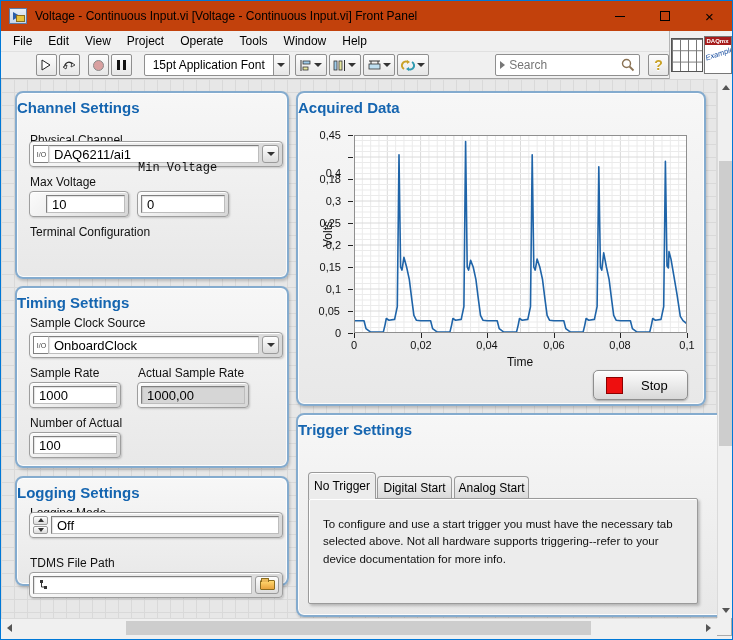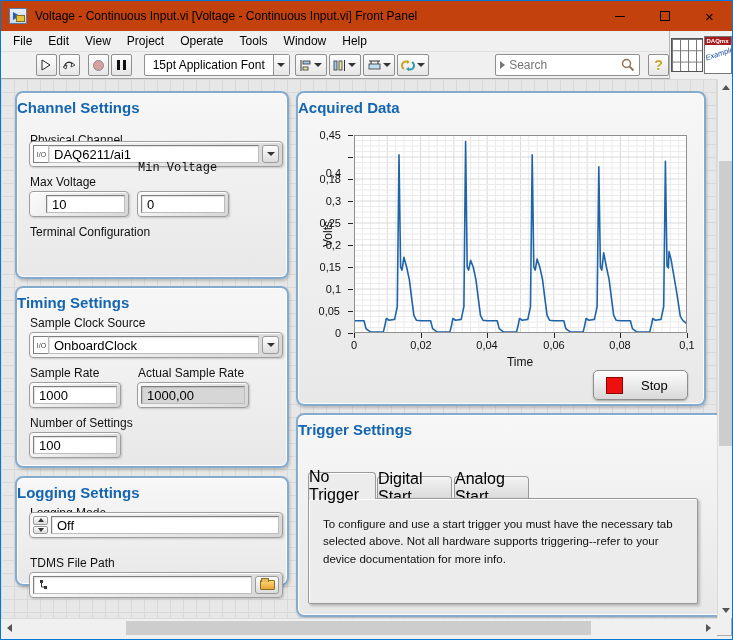--- a/index.html
+++ b/index.html
@@ -102,21 +102,21 @@
   .tick-label { position:absolute; font-size:11px; color:#111; white-space:nowrap; }
   .stop-btn { position:absolute; left:295px; top:277px; width:95px; height:30px;
               background:linear-gradient(#FDFDFD,#D8D8D8); border:1px solid #8e8e8e; border-radius:5px;
               box-shadow:0 1px 2px rgba(0,0,0,0.3), inset 0 1px 0 #fff;
               display:flex; align-items:center; padding-left:12px; gap:18px; font-size:13px; }
   .stop-led { width:17px; height:17px; background:#EE0F0F; border:1px solid #8d0000; }
 
   
   .tab { position:absolute; height:22px; top:61px; background:linear-gradient(#F4F4F4,#DADADA);
          border:1px solid #9a9a9a; border-bottom:none; border-radius:4px 4px 0 0;
-         display:flex; align-items:center; justify-content:center; font-size:16px; z-index:1; }
+         display:flex; align-items:center; justify-content:center; font-size:12px; z-index:1; }
   .tab.active { top:57px; height:27px; background:#ECECEC; z-index:3; box-shadow:inset 0 1px 0 #fff; }
   .tab-body { position:absolute; left:10px; top:83px; width:390px; height:106px; background:#ECECEC;
               border:1px solid #9a9a9a; border-radius:2px; z-index:2;
               box-shadow:inset 1px 1px 0 #fff, 2px 2px 3px rgba(0,0,0,0.22);
               padding:17px 14px; font-size:11.5px; line-height:1.5; color:#111; }
 
   
   .vscroll { position:absolute; right:0; top:78px; width:15px; height:539px; background:#F0F0F0; border-left:1px solid #DADADA; }
   .hscroll { position:absolute; left:0; top:617px; width:716px; height:18px; background:#F0F0F0; border-top:1px solid #DADADA; }
   .sb-arrow { position:absolute; display:flex; align-items:center; justify-content:center; background:#F0F0F0; }
@@ -276,21 +276,21 @@
         <span class="dd"></span>
       </div>
       <div class="lbl" style="left:13px;top:78px;">Sample Rate</div>
       <div class="lbl" style="left:121px;top:78px;">Actual Sample Rate</div>
       <div class="ctl" style="left:12px;top:94px;width:92px;">
         <span class="field">1000</span>
       </div>
       <div class="ctl" style="left:120px;top:94px;width:112px;">
         <span class="field gray">1000,00</span>
       </div>
-      <div class="lbl" style="left:13px;top:128px;">Number of Settings</div>
+      <div class="lbl" style="left:13px;top:128px;">Number of Actual</div>
       <div class="ctl" style="left:12px;top:144px;width:92px;">
         <span class="field">100</span>
       </div>
     </div>
 
     <div class="panel" style="left:14px;top:397px;width:274px;height:110px;">
       <div class="panel-title">Logging Settings</div>
       <div class="lbl" style="left:13px;top:28px;">Logging Mode</div>
       <div class="ctl" style="left:12px;top:34px;width:254px;justify-content:space-between;">
         <span class="spin">

